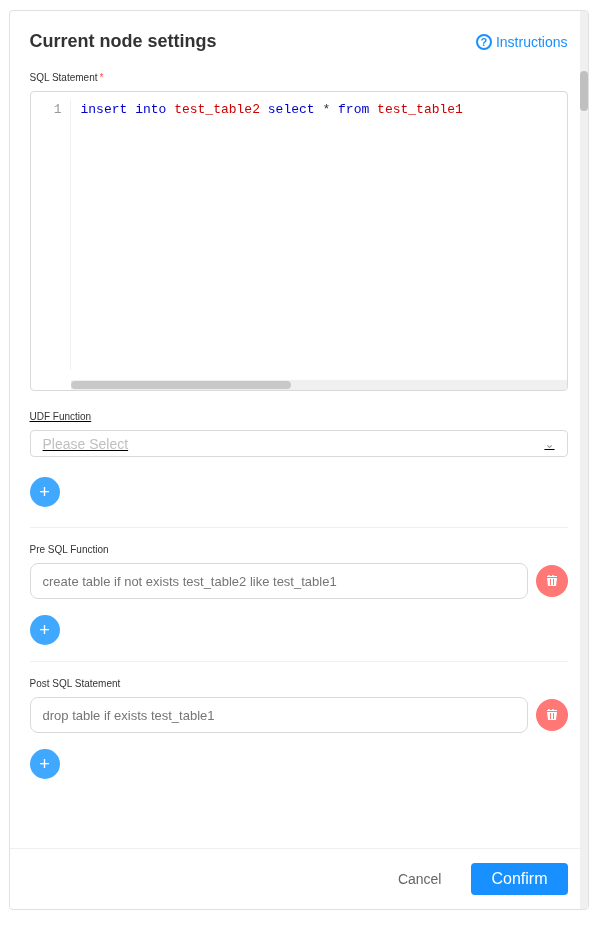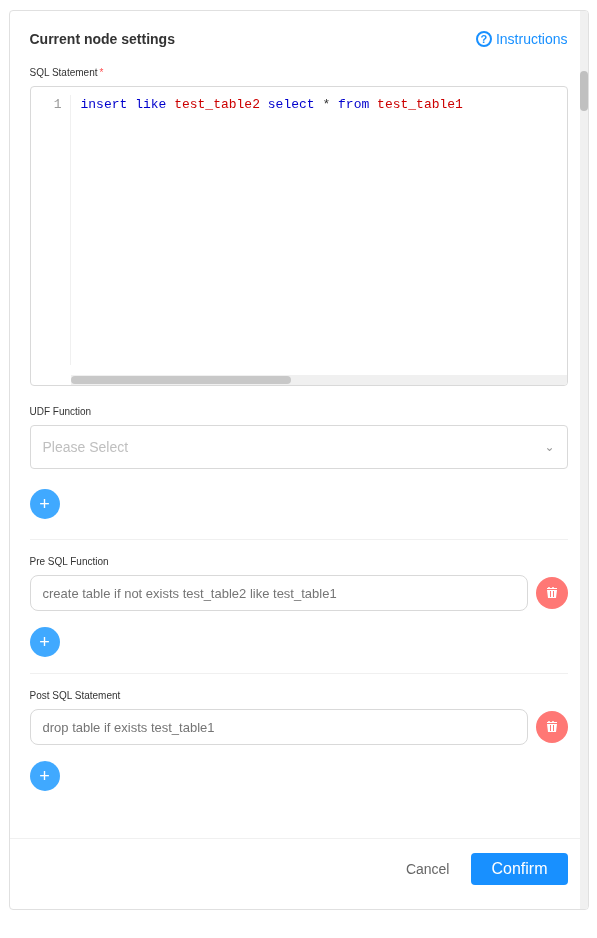--- a/index.html
+++ b/index.html
@@ -55,21 +55,21 @@
     }
 
     .header {
       display: flex;
       justify-content: space-between;
       align-items: center;
       margin-bottom: 20px;
     }
 
     .header-title {
-      font-size: 14px;
+      font-size: 18px;
       font-weight: 600;
       color: #333;
     }
 
     .instructions-link {
       display: flex;
       align-items: center;
       gap: 4px;
       color: #1890ff;
       font-size: 14px;
@@ -158,25 +158,26 @@
       top: 1px;
       width: 220px;
       height: 8px;
       background: #c8c8c8;
       border-radius: 4px;
     }
 
     
     .udf-section {
       margin-bottom: 20px;
+      text-decoration: underline;
     }
 
     .select-dropdown {
       width: 100%;
-      height: 44px;
+      height: 27px;
       border: 1px solid #d9d9d9;
       border-radius: 4px;
       padding: 0 12px;
       display: flex;
       align-items: center;
       justify-content: space-between;
       cursor: pointer;
       background: #fff;
     }
 
@@ -253,31 +254,31 @@
     }
 
     .plus-icon {
       font-size: 18px;
       line-height: 1;
     }
 
     
     .footer {
       position: absolute;
-      bottom: 11px;
+      bottom: 1px;
       left: 0;
       right: 0;
       height: 60px;
       display: flex;
       align-items: center;
       justify-content: flex-end;
       padding: 0 20px;
       background: #fff;
       border-top: 1px solid #f0f0f0;
-      gap: 2px;
+      gap: 10px;
     }
 
     .cancel-btn {
       height: 32px;
       padding: 0 20px;
       border: none;
       background: transparent;
       color: #666;
       font-size: 14px;
       cursor: pointer;
@@ -321,21 +322,21 @@
     <span>SQL Statement</span><span class="required-star">*</span>
   </div>
   <div class="sql-editor">
     <div class="sql-editor-inner">
       <div class="line-numbers">
         <div>1</div>
       </div>
       <div class="sql-code">
         <span class="sql-keyword">insert</span>
         <span> </span>
-        <span class="sql-keyword">like</span>
+        <span class="sql-keyword">into</span>
         <span> </span>
         <span class="sql-table">test_table2</span>
         <span> </span>
         <span class="sql-keyword">select</span>
         <span> </span>
         <span class="sql-operator">*</span>
         <span> </span>
         <span class="sql-keyword">from</span>
         <span> </span>
         <span class="sql-table">test_table1</span>

